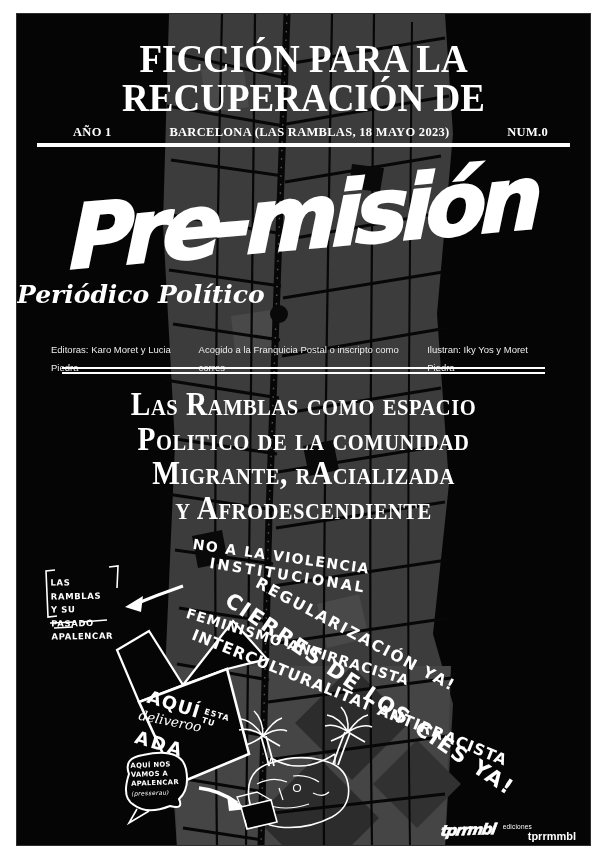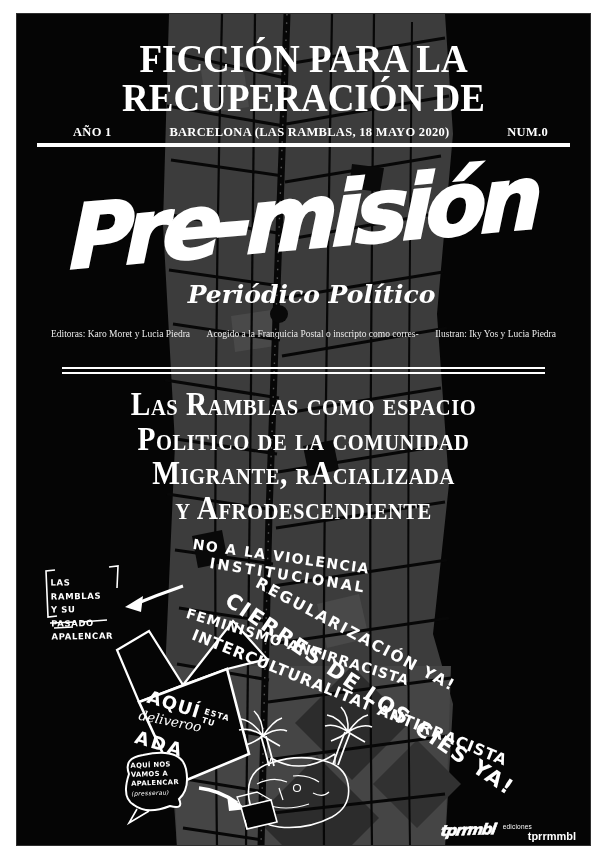--- a/index.html
+++ b/index.html
@@ -19,29 +19,29 @@
     justify-content:space-between; align-items:baseline;
     font-family:"Liberation Serif", serif; font-weight:bold; font-size:12.5px; letter-spacing:.3px;margin-left:14px; }
   .rule1 { position:absolute; top:129px; left:20px; right:20px; height:4px;
     border-top:3px solid #fff; border-bottom:1px solid #fff; }
 
   
   .logo { position:absolute; top:152px; left:0; width:100%; text-align:center;
     font-family:"DejaVu Sans", sans-serif; font-weight:bold; font-style:italic;
     font-size:88px; letter-spacing:-6px; -webkit-text-stroke:2.5px #fff;
     transform:rotate(-5deg) skewX(-6deg); transform-origin:center; white-space:nowrap; }
-  .taglines { position:absolute; top:266px; left:8px; width:100%; display:flex;
-    justify-content:center; align-items:baseline; gap:16px; font-family:"DejaVu Serif", serif; }
+  .taglines { position:absolute; top:266px; left:0; width:100%; display:flex;
+    justify-content:flex-start; align-items:baseline; gap:16px; font-family:"DejaVu Serif", serif; }
   .tagline-left  { font-size:25px; font-weight:bold; font-style:italic; }
   .tagline-right { font-size:38px; font-weight:bold; font-style:italic; -webkit-text-stroke:.8px #fff; }
 
   
-  .credits { position:absolute; top:314px; left:34px; right:34px; display:flex;
-    justify-content:space-between; align-items:center; font-size:9.5px; line-height:12px; color:#ececec;font-family:Liberation Serif, serif; }
-  .credits .center { text-align:center; }
+  .credits { position:absolute; top:327px; left:34px; right:34px; display:flex;
+    justify-content:space-between; align-items:center; font-size:9.5px; line-height:18px; color:#ececec; }
+  .credits .center { text-align:left; }
   .rule2 { position:absolute; top:353px; left:45px; right:45px; height:7px;
     border-top:2px solid #fff; border-bottom:2px solid #fff; }
 
   
   .headline { position:absolute; top:372px; left:0; width:100%; text-align:center;
     font-family:"Liberation Serif", serif; font-weight:bold; font-variant:small-caps;
     font-size:30px; line-height:31.5px; letter-spacing:.5px;
     transform:scale(.98,1.1); transform-origin:top center; }
 
   
@@ -171,37 +171,37 @@
     </g>
   </svg>
 
   <div class="supertitle">
     <div>FICCIÓN PARA LA</div>
     <div>RECUPERACIÓN DE</div>
   </div>
 
   <div class="dateline">
     <span>AÑO 1</span>
-    <span>BARCELONA (LAS RAMBLAS, 18 MAYO 2020)</span>
+    <span>BARCELONA (LAS RAMBLAS, 18 MAYO 2023)</span>
     <span>NUM.0</span>
   </div>
   <div class="rule1"></div>
 
   <div class="logo">Pre-misión</div>
 
   <div class="taglines">
     <span class="tagline-left">Periódico Político</span>
   </div>
 
   <div class="credits">
     <span>Editoras: Karo Moret y Lucia Piedra</span>
     <span class="center">
       <span>Acogido a la Franquicia Postal o inscripto como corres-</span><br>
     </span>
-    <span>Ilustran: Iky Yos y Lucia Piedra</span>
+    <span>Ilustran: Iky Yos y Moret Piedra</span>
   </div>
   <div class="rule2"></div>
 
   <div class="headline">
     <div>Las Ramblas como espacio</div>
     <div>Politico de la comunidad</div>
     <div>Migrante, rAcializada</div>
     <div>y Afrodescendiente</div>
   </div>
 

